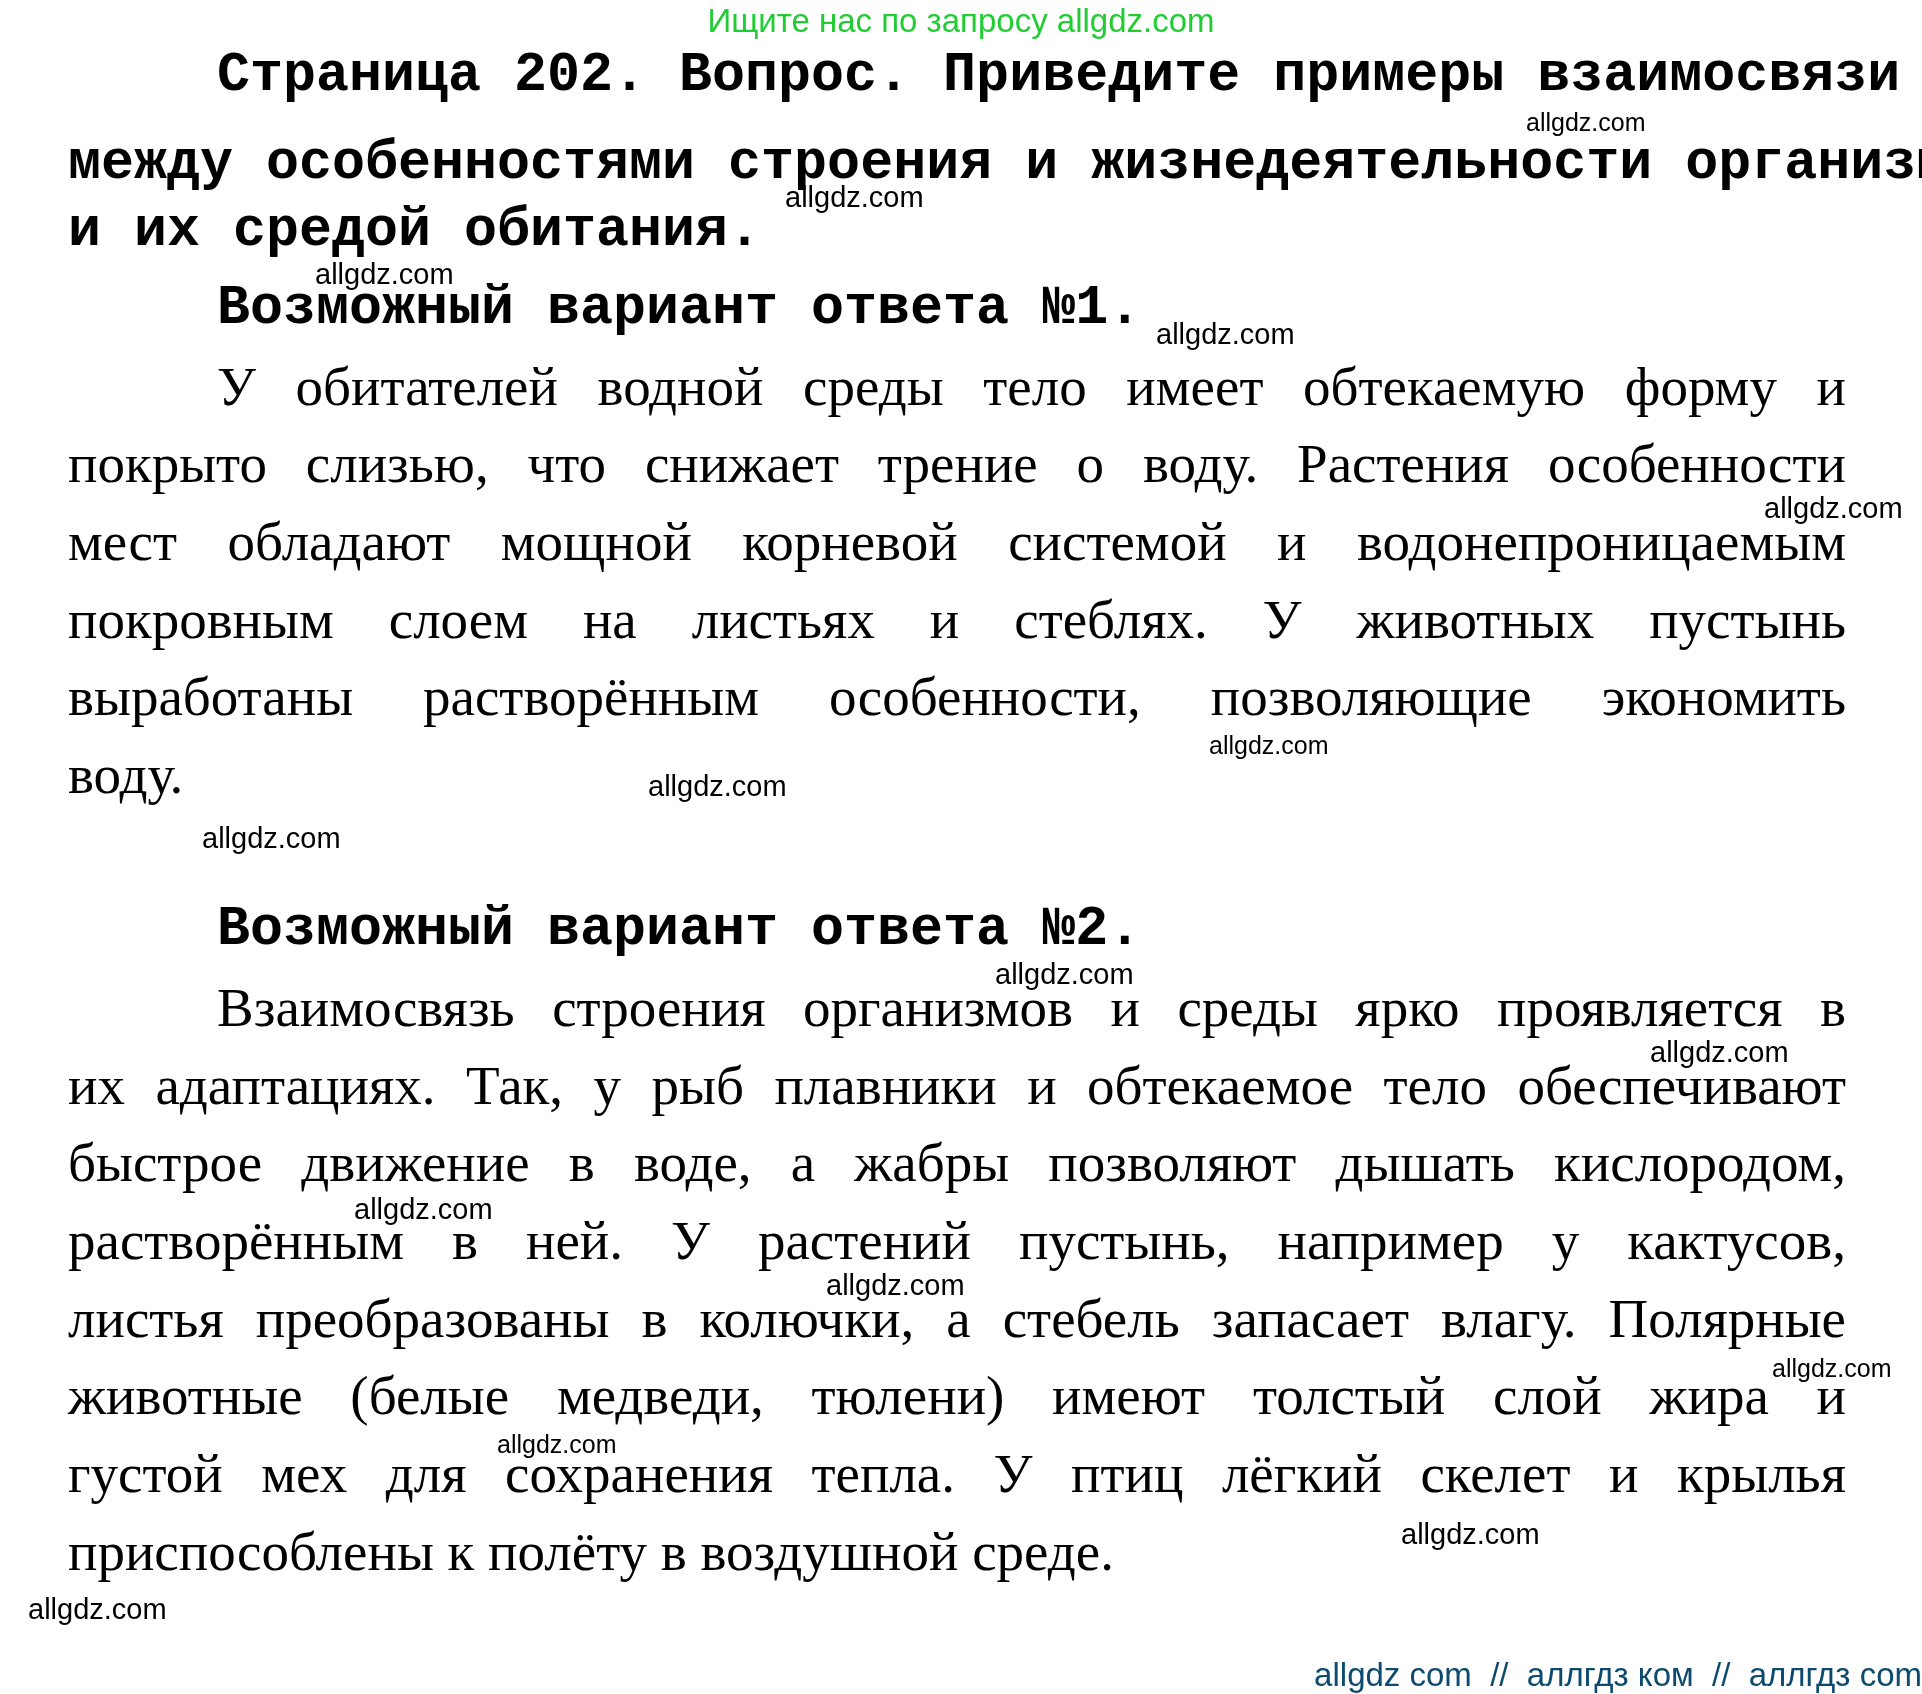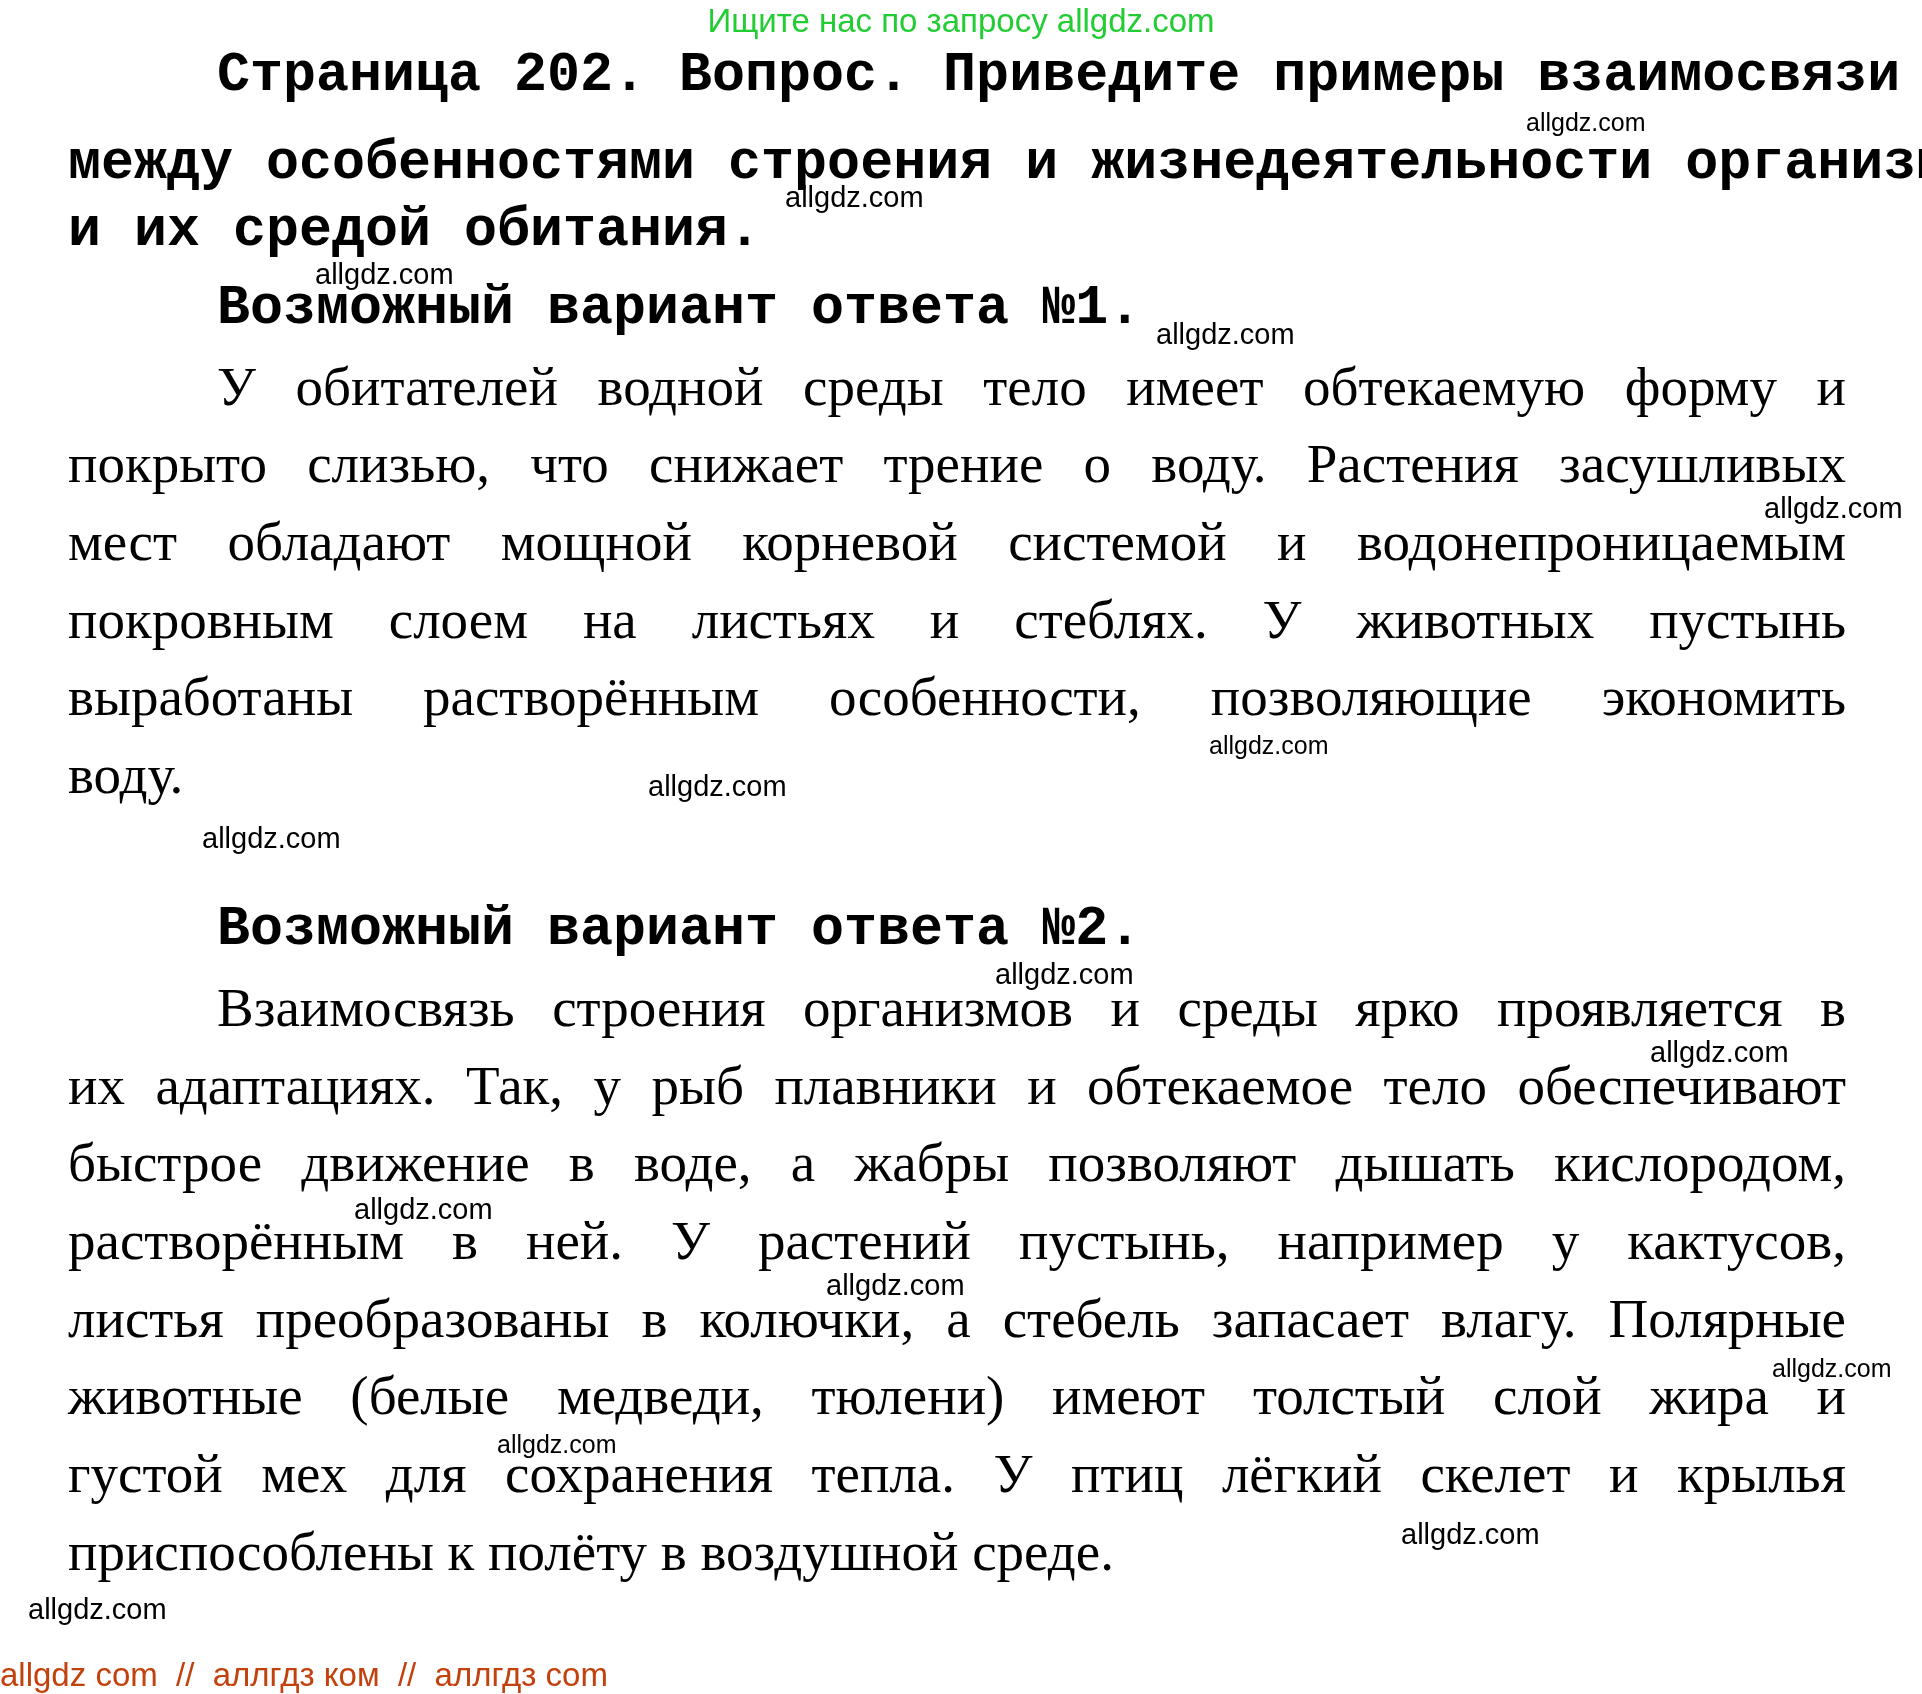--- a/index.html
+++ b/index.html
@@ -1,37 +1,37 @@
 <!DOCTYPE html>
 <html><head>
 <meta charset="utf-8">
 <style>
   html, body { margin:0; padding:0; background:#ffffff; }
   body { width:1922px; height:1694px; position:relative; overflow:hidden; font-family:"Liberation Serif", serif; color:#000; }
   .topbanner { position:absolute; left:0; width:1922px; top:2px; text-align:center; font-family:"Liberation Sans", sans-serif; font-size:33px; color:#22cc33; }
-  .bottombanner { position:absolute; left:0; width:1922px; top:1656px; text-align:left; font-family:"Liberation Sans", sans-serif; font-size:33px; color:#c2410c; white-space:pre; }
+  .bottombanner { position:absolute; left:0; width:1922px; top:1656px; text-align:right; font-family:"Liberation Sans", sans-serif; font-size:33px; color:#0c4a6e; white-space:pre; }
   .line { position:absolute; left:68px; width:1778px; font-size:55px; line-height:64px; white-space:nowrap; text-align:justify; text-align-last:justify; }
   .line.last { text-align-last:left; }
   .line.indent { left:217px; width:1629px; }
   .bold { font-weight:bold;font-family:Liberation Mono, monospace; }
   .wm { position:absolute; font-family:"Liberation Sans", sans-serif; font-size:29px; color:#000; white-space:nowrap;text-align:right; }
   .wm.small { font-size:25px; }
 </style>
 </head>
 <body>
 
 <div class="topbanner">Ищите нас по запросу allgdz.com</div>
 
 <div class="line indent bold" style="top:44px">Страница 202. Вопрос. Приведите примеры взаимосвязи</div>
 <div class="line bold" style="top:132px">между особенностями строения и жизнедеятельности организмов</div>
 <div class="line bold last" style="top:199px">и их средой обитания.</div>
 
 <div class="line indent bold last" style="top:277px">Возможный вариант ответа №1.</div>
 <div class="line indent" style="top:355px">У обитателей водной среды тело имеет обтекаемую форму и</div>
-<div class="line" style="top:432px">покрыто слизью, что снижает трение о воду. Растения засушливых</div>
+<div class="line" style="top:432px">покрыто слизью, что снижает трение о воду. Растения особенности</div>
 <div class="line" style="top:510px">мест обладают мощной корневой системой и водонепроницаемым</div>
 <div class="line" style="top:588px">покровным слоем на листьях и стеблях. У животных пустынь</div>
 <div class="line" style="top:665px">выработаны растворённым особенности, позволяющие экономить</div>
 <div class="line last" style="top:743px">воду.</div>
 
 <div class="line indent bold last" style="top:898px">Возможный вариант ответа №2.</div>
 <div class="line indent" style="top:976px">Взаимосвязь строения организмов и среды ярко проявляется в</div>
 <div class="line" style="top:1054px">их адаптациях. Так, у рыб плавники и обтекаемое тело обеспечивают</div>
 <div class="line" style="top:1131px">быстрое движение в воде, а жабры позволяют дышать кислородом,</div>
 <div class="line" style="top:1209px">растворённым в ней. У растений пустынь, например у кактусов,</div>

